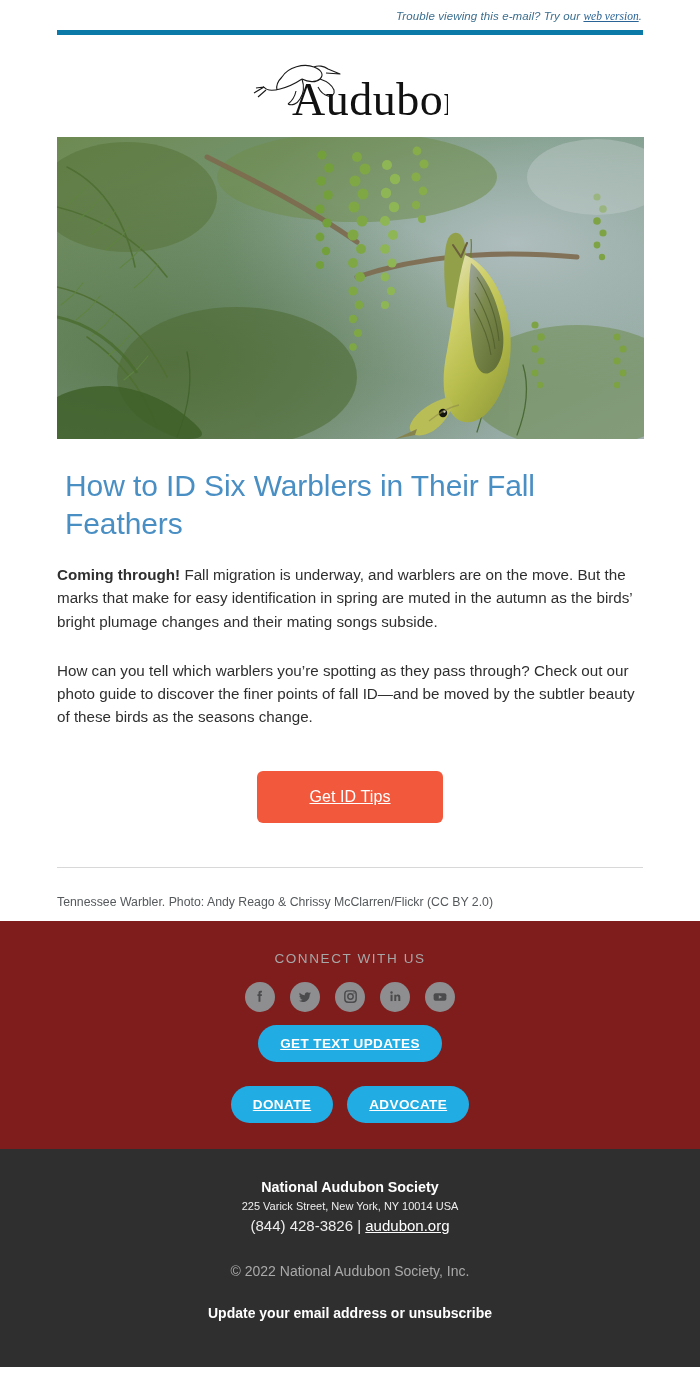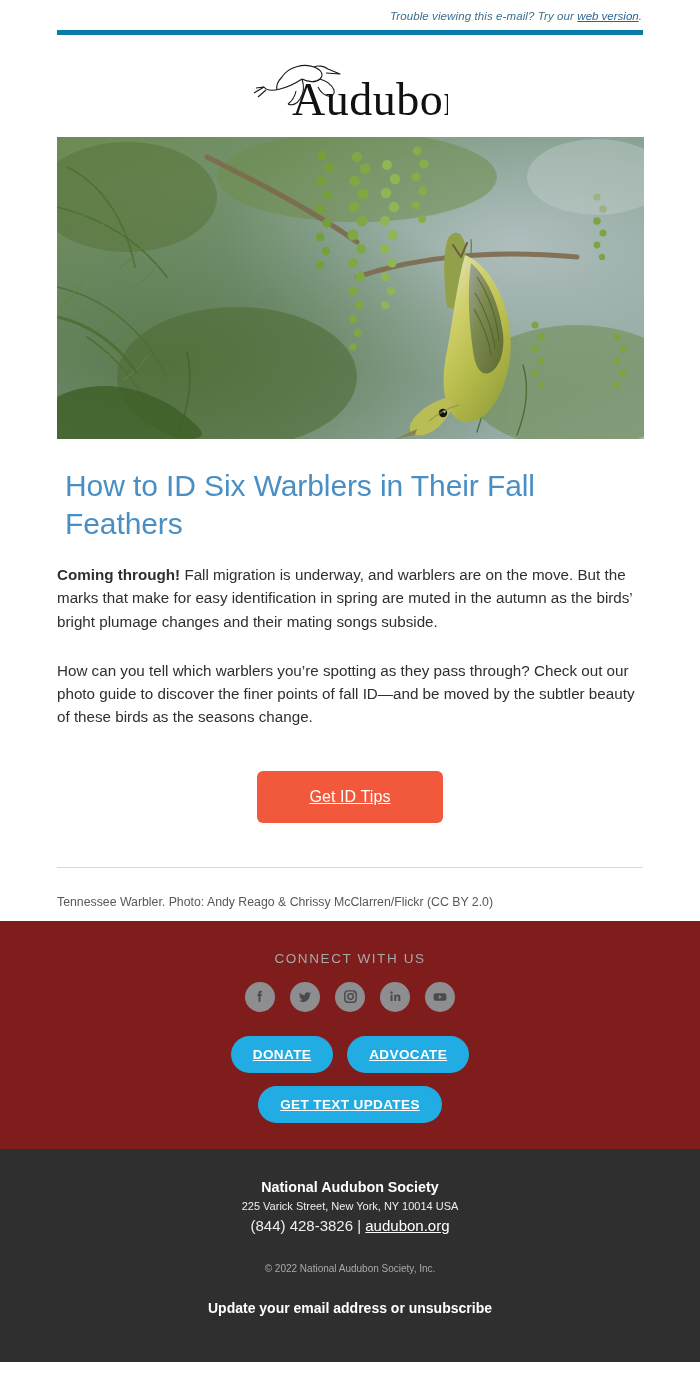--- a/index.html
+++ b/index.html
@@ -23,20 +23,21 @@
     font-size: 11.5px;
     font-style: italic;
     color: #3b6e8f;
     letter-spacing: 0.1px;
   }
   .preheader-link {
     font-size: 11.5px;
     font-style: italic;
     color: #2a6496;
     text-decoration: underline;
+    font-family: Liberation Serif, serif;
   }
 
   
   .teal-bar-wrap { padding: 2px 57px 0 57px; }
   .teal-bar { height: 5px; background: #0b7aa8; width: 100%; }
 
   
   .logo-block {
     padding: 22px 0 18px 0;
     text-align: center;
@@ -175,21 +176,21 @@
     font-size: 15px;
     color: #ededed;
     line-height: 1.38;
     margin-top: 2px;
   }
   .footer-link {
     color: #ffffff;
     text-decoration: underline;
   }
   .footer-copy {
-    font-size: 10px;
+    font-size: 14px;
     color: #a9a9a9;
     margin-top: 27px;
   }
   .footer-unsub {
     font-size: 14px;
     font-weight: 700;
     color: #ffffff;
     margin-top: 26px;
     text-decoration: none;
     display: inline-block;
@@ -449,27 +450,27 @@
       </svg>
     </a>
     <a class="social-icon" href="#">
       <svg width="18" height="18" viewBox="0 0 24 24" fill="#4b4b4d">
         <rect x="3.5" y="7" width="17" height="10" rx="2.6"></rect>
         <path d="M10.4 9.8l4.4 2.2-4.4 2.2z" fill="#8e8e90"></path>
       </svg>
     </a>
   </div>
 
+  <div class="pill-row single">
+    <a class="pill" href="#">GET TEXT UPDATES</a>
+  </div>
+
   <div class="pill-row">
     <a class="pill" href="#">DONATE</a>
     <a class="pill" href="#">ADVOCATE</a>
-  </div>
-
-  <div class="pill-row single">
-    <a class="pill" href="#">GET TEXT UPDATES</a>
   </div>
 </div>
 
 <div class="footer">
   <div class="footer-org">National Audubon Society</div>
   <div class="footer-addr">225 Varick Street, New York, NY 10014 USA</div>
   <div class="footer-phone">
     <span>(844) 428-3826</span><span> | </span><a class="footer-link" href="#">audubon.org</a>
   </div>
   <div class="footer-copy">© 2022 National Audubon Society, Inc.</div>

